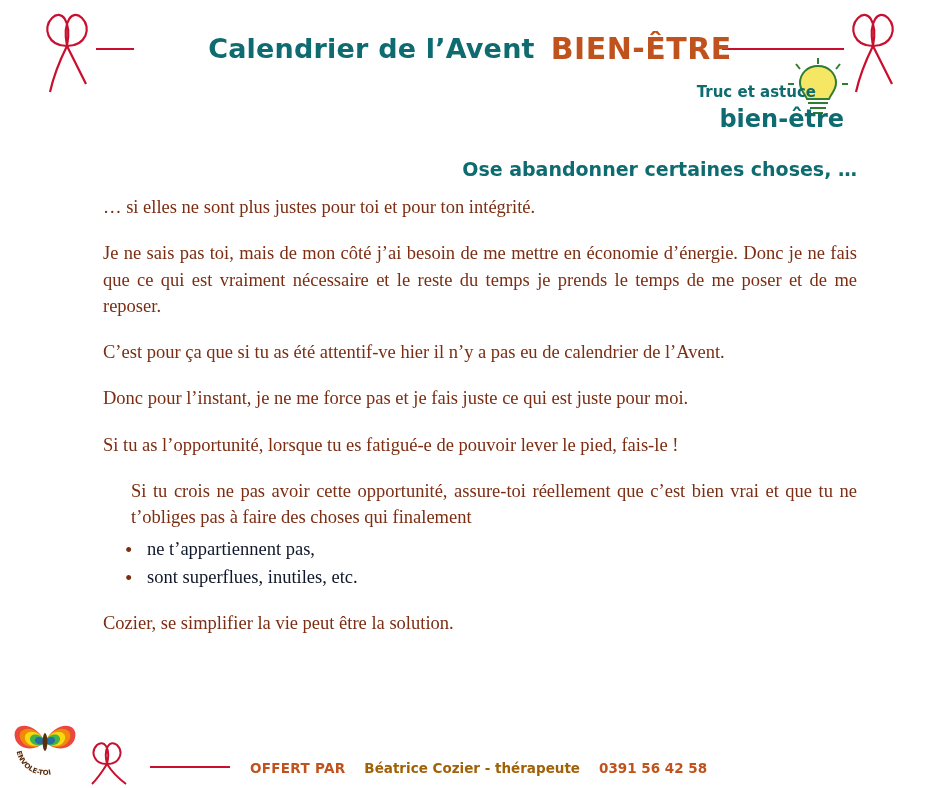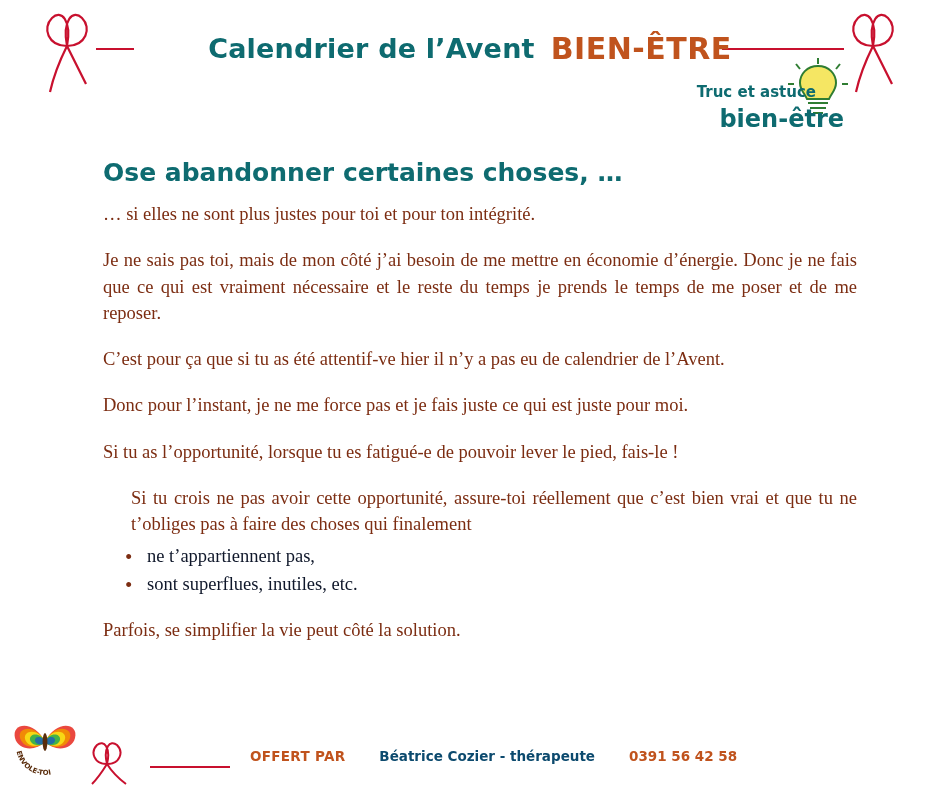--- a/index.html
+++ b/index.html
@@ -121,23 +121,24 @@
     position: absolute;
     left: 103px;
     top: 158px;
     width: 754px;
     color: #7b2a12;
   }
 
   .heading {
     font-family: "DejaVu Sans", sans-serif;
     font-weight: bold;
-    font-size: 25px;
+    font-size: 19px;
     color: #0e6b70;
     margin: 0 0 14px 0;
+    text-align: right;
   }
 
   .para {
     font-family: "Liberation Serif", serif;
     font-size: 18.5px;
     line-height: 1.42;
     color: #7c2d12;
     margin: 0 0 20px 0;
     text-align: justify;
   }
@@ -188,30 +189,30 @@
     position: absolute;
     left: 78px;
     bottom: -2px;
     width: 58px;
     height: 56px;
   }
 
   .footer-text {
     position: absolute;
     left: 250px;
-    bottom: 24px;
+    bottom: 12px;
     display: flex;
     align-items: baseline;
-    gap: 34px;
+    gap: 19px;
     font-family: "DejaVu Sans", sans-serif;
     font-weight: bold;
     font-size: 13.5px;
   }
   .f-offert { color: #c0531d; letter-spacing: 0.3px; }
-  .f-name   { color: #0c4a6e; }
+  .f-name   { color: #a16207; }
   .f-phone  { color: #c0531d; }
   .f-site   { color: #0e6b70; }
 
   .butterfly {
     position: absolute;
     left: 8px;
     bottom: 12px;
     width: 74px;
     height: 74px;
   }
@@ -277,21 +278,21 @@
     <p class="para">C’est pour ça que si tu as été attentif-ve hier il n’y a pas eu de calendrier de l’Avent.</p>
     <p class="para">Donc pour l’instant, je ne me force pas et je fais juste ce qui est juste pour moi.</p>
     <p class="para no-justify">Si tu as l’opportunité, lorsque tu es fatigué-e de pouvoir lever le pied, fais-le !</p>
     <p class="para tight">Si tu crois ne pas avoir cette opportunité, assure-toi réellement que c’est bien vrai et que tu ne t’obliges pas à faire des choses qui finalement</p>
 
     <ul class="bullets">
       <li>ne t’appartiennent pas,</li>
       <li>sont superflues, inutiles, etc.</li>
     </ul>
 
-    <p class="para no-justify">Parfois, se simplifier la vie peut côté la solution.</p>
+    <p class="para no-justify">Cozier, se simplifier la vie peut être la solution.</p>
   </div>
 
   <div class="footer">
 
     <svg class="butterfly" viewBox="0 0 74 74">
       <g transform="translate(37,40)">
         <path d="M0 0 C -10 -22, -34 -20, -30 -4 C -27 8, -10 10, 0 0 Z" fill="#e8342a" opacity="0.9"></path>
         <path d="M0 0 C -8 -18, -28 -16, -25 -4 C -22 6, -8 8, 0 0 Z" fill="#f29100" opacity="0.9"></path>
         <path d="M0 0 C -6 -14, -22 -12, -20 -3 C -18 5, -6 6, 0 0 Z" fill="#f7e017" opacity="0.9"></path>
         <path d="M0 0 C -4 -10, -16 -9, -15 -2 C -13 4, -4 5, 0 0 Z" fill="#2fae4e" opacity="0.9"></path>

